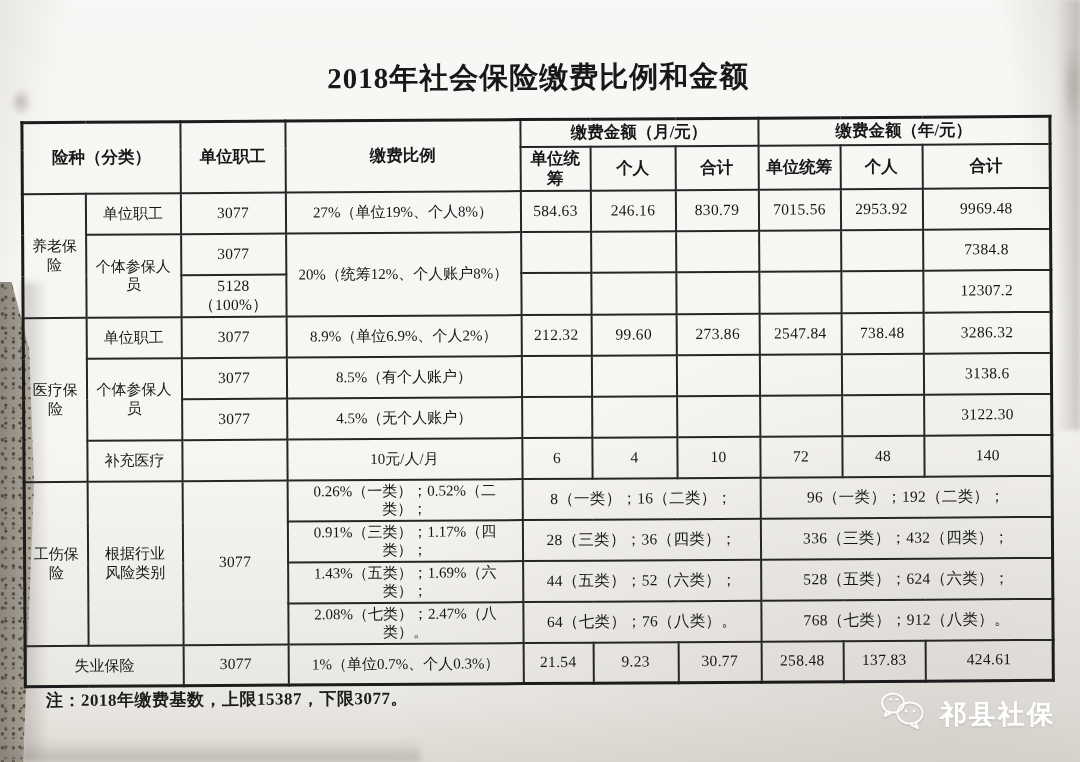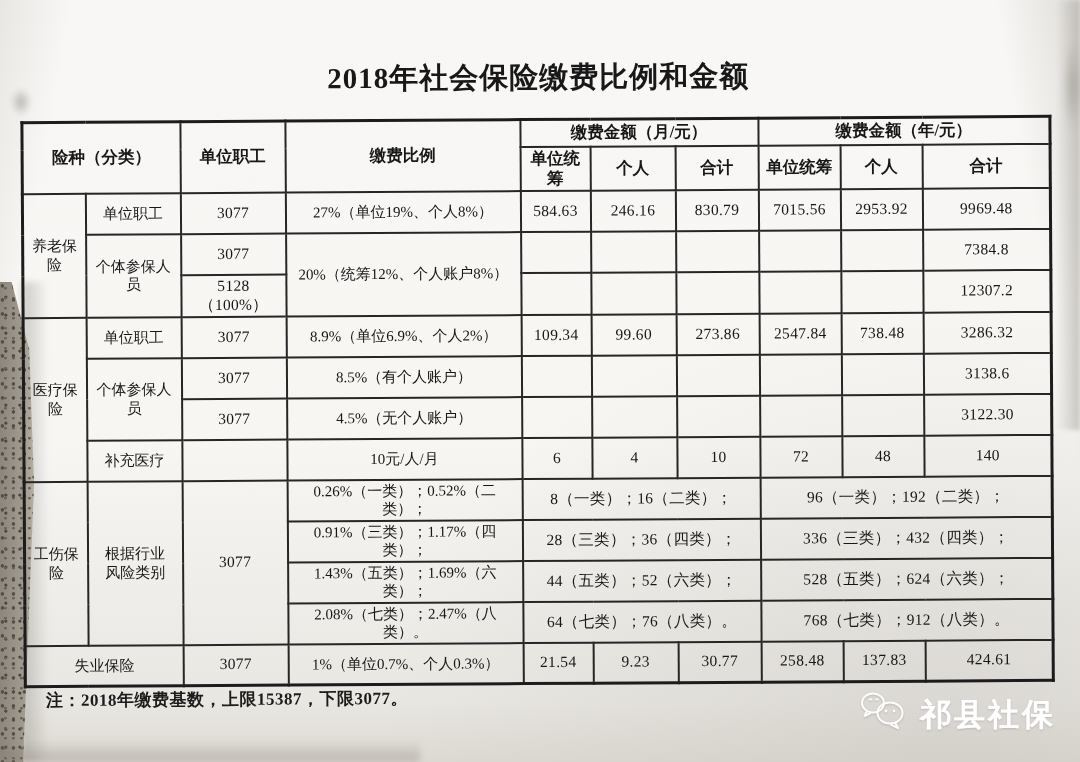--- a/index.html
+++ b/index.html
@@ -82,21 +82,21 @@
   td.sub { font-size:15px; }
   td.rate { font-size:15px; }
   td.num { letter-spacing:0.3px; }
   .note {
     position:absolute; top:686px; left:44px;
     font-size:17px; font-weight:600; color:#1c1c1c; letter-spacing:0.5px;
   }
   .watermark {
     position:absolute; top:690px; right:24px;
     display:flex; align-items:center; gap:10px;
-    color:#ffffff; font-size:31px; font-weight:700; letter-spacing:3px;
+    color:#ffffff; font-size:26px; font-weight:700; letter-spacing:3px;
     text-shadow:0 0 1px rgba(255,255,255,0.9), 0 1px 2px rgba(150,146,140,0.55);
   }
   .wechat-icon { opacity:0.95; filter:drop-shadow(0 1px 1px rgba(150,146,140,0.5)); }
 </style>
 </head>
 <body>
 
 <div class="photo"></div>
 <div class="edge-left-shadow"></div>
 <div class="edge-left-texture"></div>
@@ -172,21 +172,21 @@
         <td></td>
         <td></td>
         <td class="num">12307.2</td>
       </tr>
 
       <tr>
         <td class="cat" rowspan="4">医疗保险</td>
         <td class="sub">单位职工</td>
         <td class="num">3077</td>
         <td class="rate">8.9%（单位6.9%、个人2%）</td>
-        <td class="num">109.34</td>
+        <td class="num">212.32</td>
         <td class="num">99.60</td>
         <td class="num">273.86</td>
         <td class="num">2547.84</td>
         <td class="num">738.48</td>
         <td class="num">3286.32</td>
       </tr>
       <tr>
         <td class="sub" rowspan="2">个体参保人员</td>
         <td class="num">3077</td>
         <td class="rate">8.5%（有个人账户）</td>

